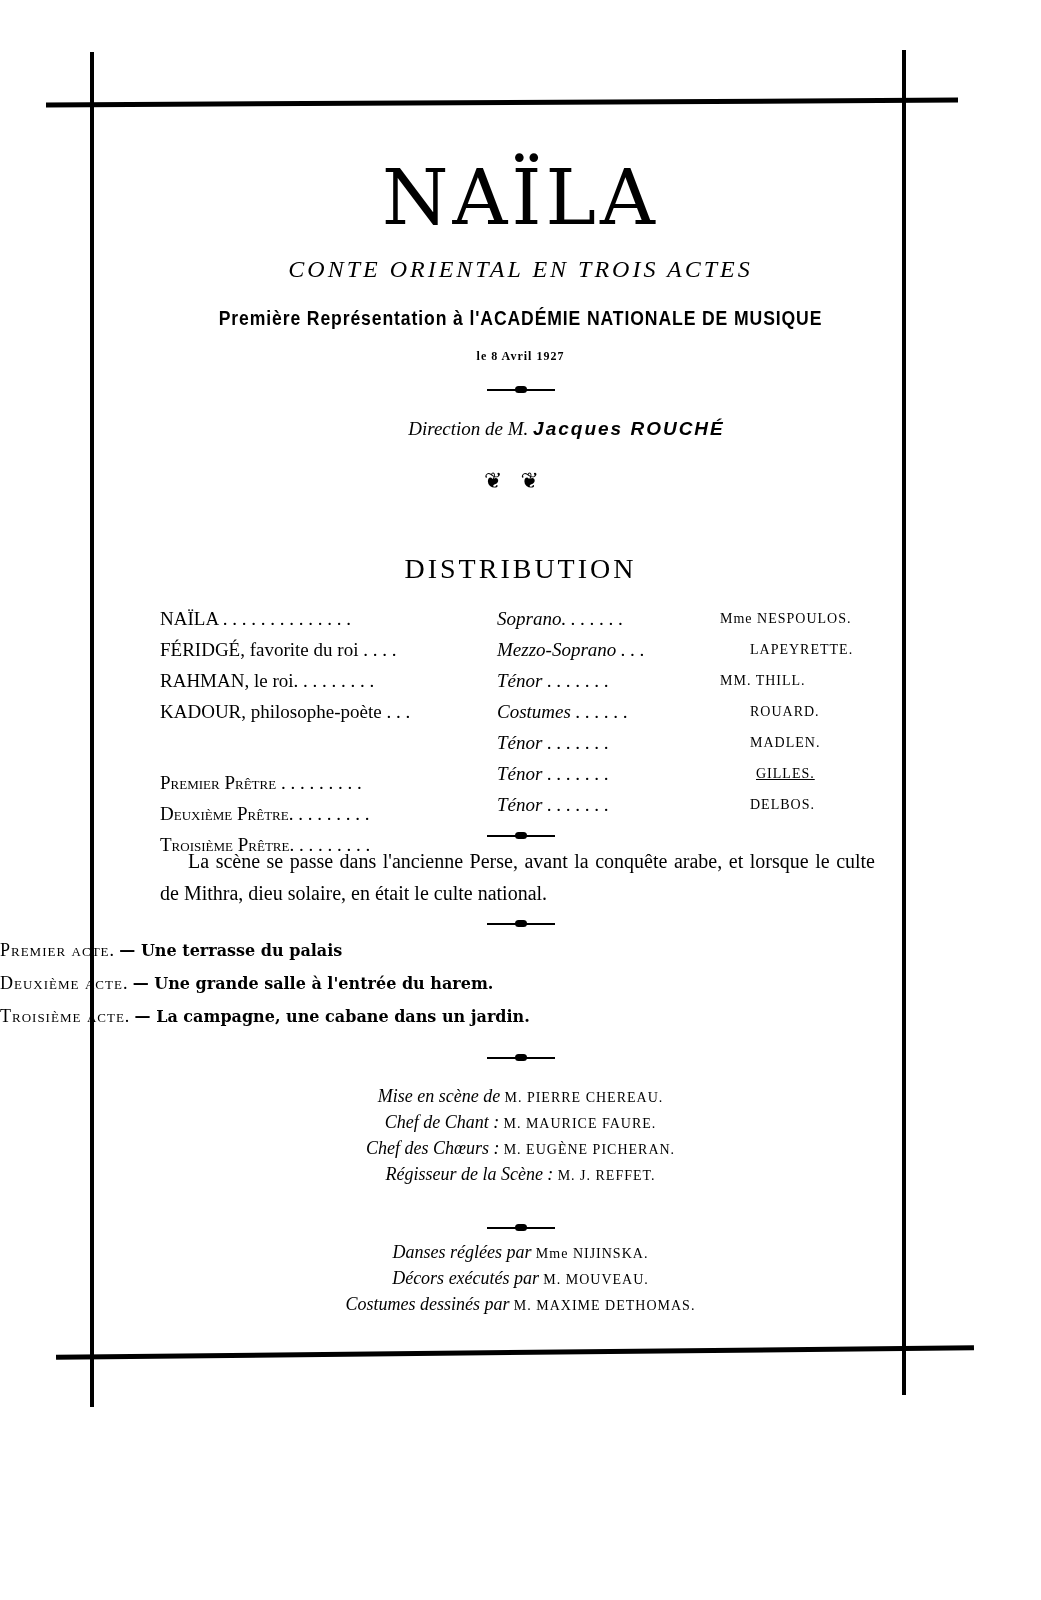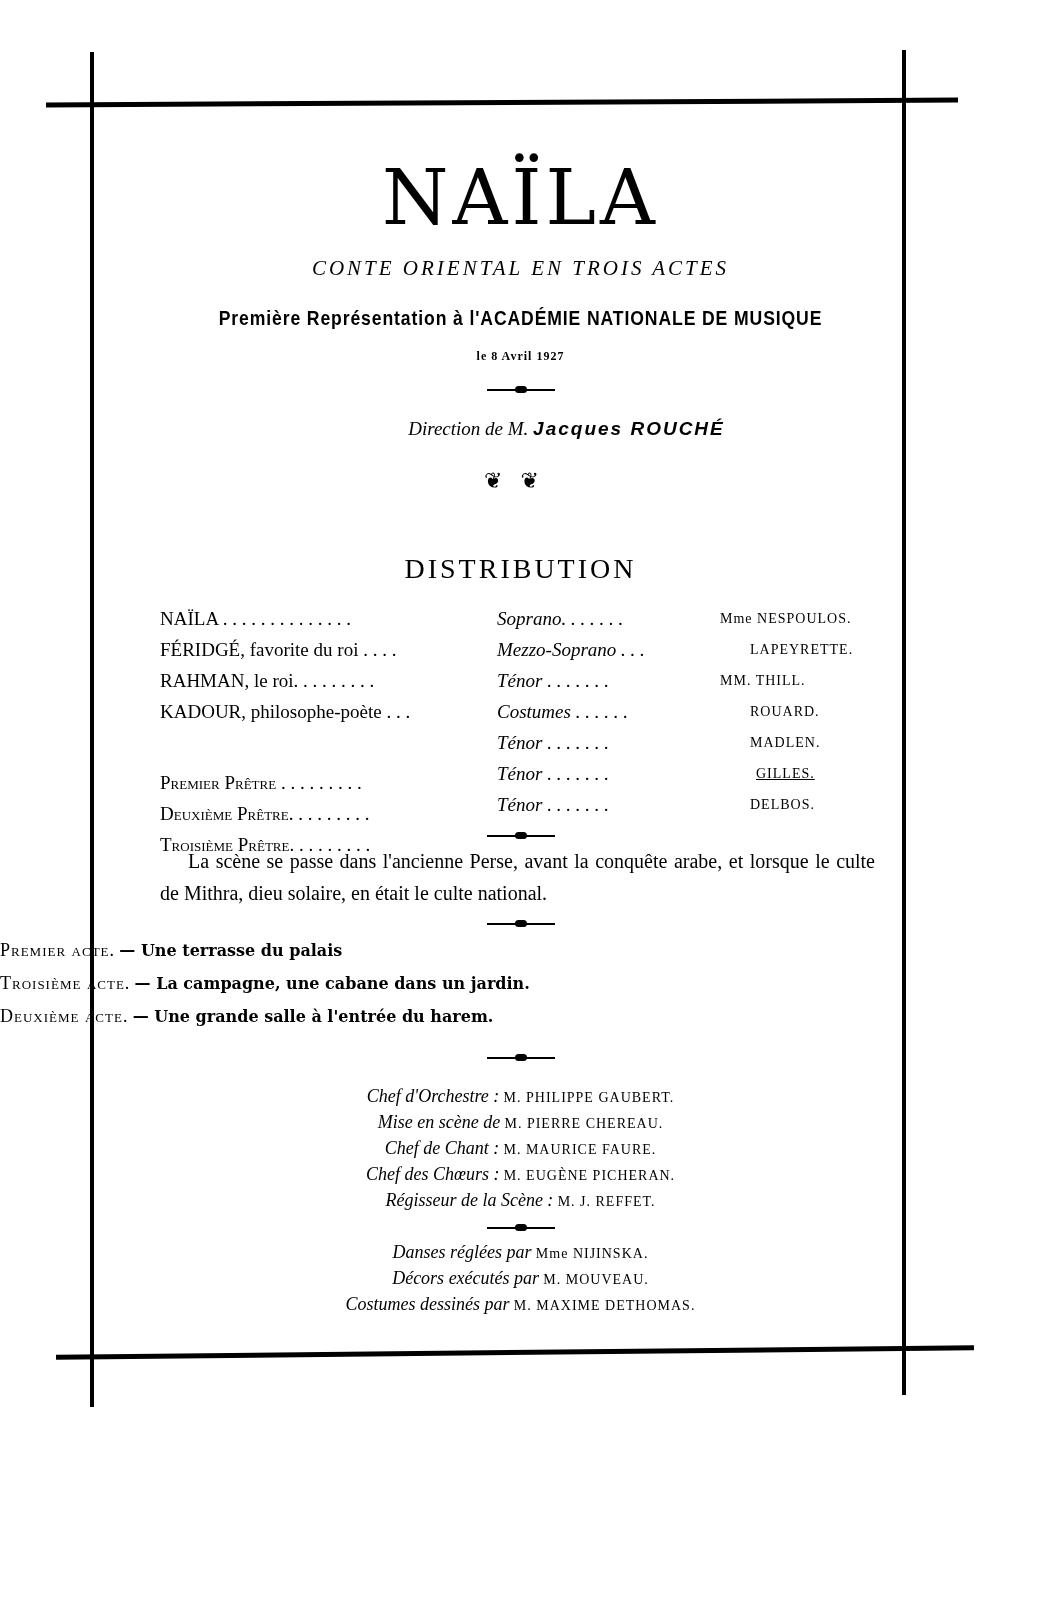--- a/index.html
+++ b/index.html
@@ -1,20 +1,20 @@
 <!DOCTYPE html>
 <html><head>
 <meta charset="utf-8">
 <style>
   html, body { margin: 0; padding: 0; background: #ffffff; }
   body { width: 1041px; height: 1600px; position: relative; overflow: hidden; color: #000; font-family: "Liberation Serif", serif; }
   .rule { position: absolute; background: #000; }
   .center { position: absolute; left: 0; width: 1041px; text-align: center; }
   .title { top: 160px; font-size: 76px; letter-spacing: 4px; font-family: "DejaVu Serif", serif; line-height: 1; }
-  .subtitle { top: 256px; font-size: 21px; font-style: italic; letter-spacing: 3px; }
+  .subtitle { top: 256px; font-size: 24px; font-style: italic; letter-spacing: 3px; }
   .premiere { top: 307px; font-family: "Liberation Sans", sans-serif; font-weight: bold; font-size: 20px; transform: scaleX(0.88); letter-spacing: 1px; }
   .date { top: 349px; font-size: 12px; font-weight: bold; letter-spacing: 1px; }
   .orn { display: inline-block; width: 68px; height: 9px; position: relative; }
   .orn::before { content: ""; position: absolute; left: 0; right: 0; top: 4px; height: 2px; background: #000; }
   .orn::after { content: ""; position: absolute; left: 28px; top: 1px; width: 12px; height: 7px; background: #000; border-radius: 4px; }
   .direction { top: 418px; font-size: 19px; padding-left: 46px; }
   .direction .it { font-style: italic; }
   .direction .bold { font-family: "Liberation Sans", sans-serif; font-weight: bold; font-style: italic; letter-spacing: 2px; }
   .fleurons { top: 468px; font-size: 22px; letter-spacing: 18px; }
   .dist-title { top: 553px; font-size: 28px; letter-spacing: 3px; }
@@ -100,33 +100,32 @@
 <div class="para">La scène se passe dans l'ancienne Perse, avant la conquête arabe, et lorsque le culte de Mithra, dieu solaire, en était le culte national.</div>
 
 <div class="sep" style="top:914px;"><span class="orn"></span></div>
 
 <div class="acts">
   <div class="act">
     <span class="lbl">Premier acte.</span>
     <span class="desc">— Une terrasse du palais</span>
   </div>
   <div class="act">
+    <span class="lbl">Deuxième acte.</span>
+    <span class="desc">— Une grande salle à l'entrée du harem.</span>
+  </div>
+  <div class="act">
     <span class="lbl">Troisième acte.</span>
     <span class="desc">— La campagne, une cabane dans un jardin.</span>
-  </div>
-  <div class="act">
-    <span class="lbl">Deuxième acte.</span>
-    <span class="desc">— Une grande salle à l'entrée du harem.</span>
   </div>
 </div>
 
 <div class="sep" style="top:1048px;"><span class="orn"></span></div>
 
 <div class="credits" style="top:1086px;">
-  <div class="credit"><span class="it">Chef d'Orchestre :</span> <span class="nm">M. PHILIPPE GAUBERT.</span></div>
   <div class="credit"><span class="it">Mise en scène de</span> <span class="nm">M. PIERRE CHEREAU.</span></div>
   <div class="credit"><span class="it">Chef de Chant :</span> <span class="nm">M. MAURICE FAURE.</span></div>
   <div class="credit"><span class="it">Chef des Chœurs :</span> <span class="nm">M. EUGÈNE PICHERAN.</span></div>
   <div class="credit"><span class="it">Régisseur de la Scène :</span> <span class="nm">M. J. REFFET.</span></div>
 </div>
 
 <div class="sep" style="top:1218px;"><span class="orn"></span></div>
 
 <div class="credits" style="top:1242px;">
   <div class="credit"><span class="it">Danses réglées par</span> <span class="nm">Mme NIJINSKA.</span></div>

